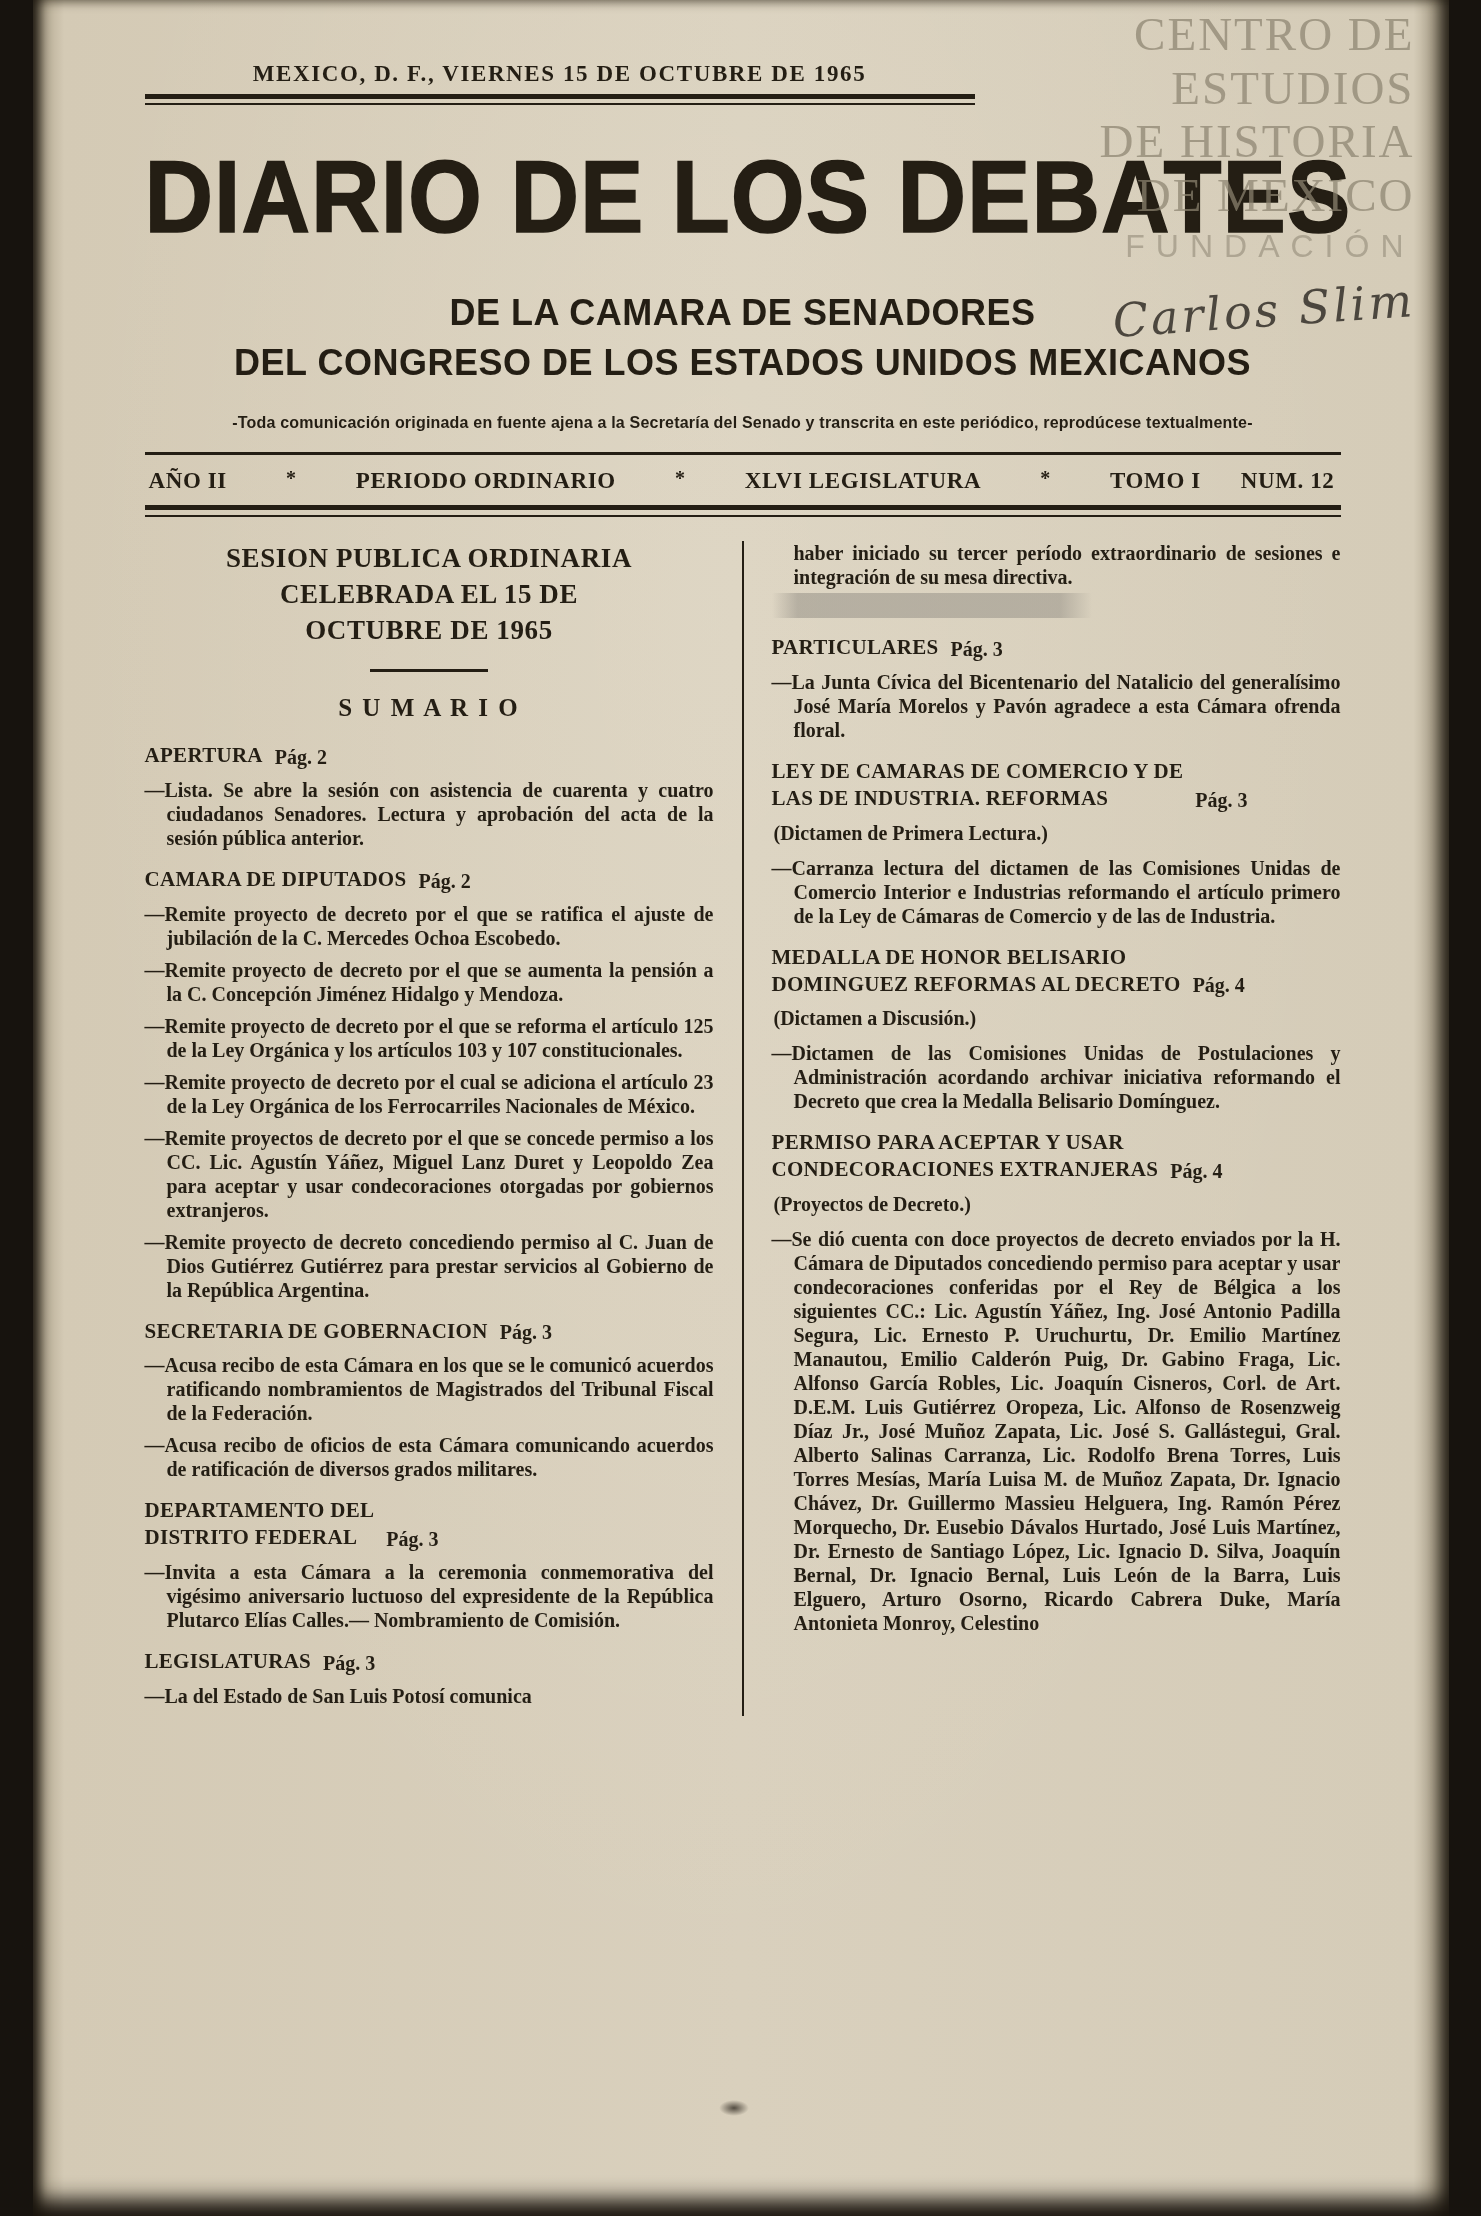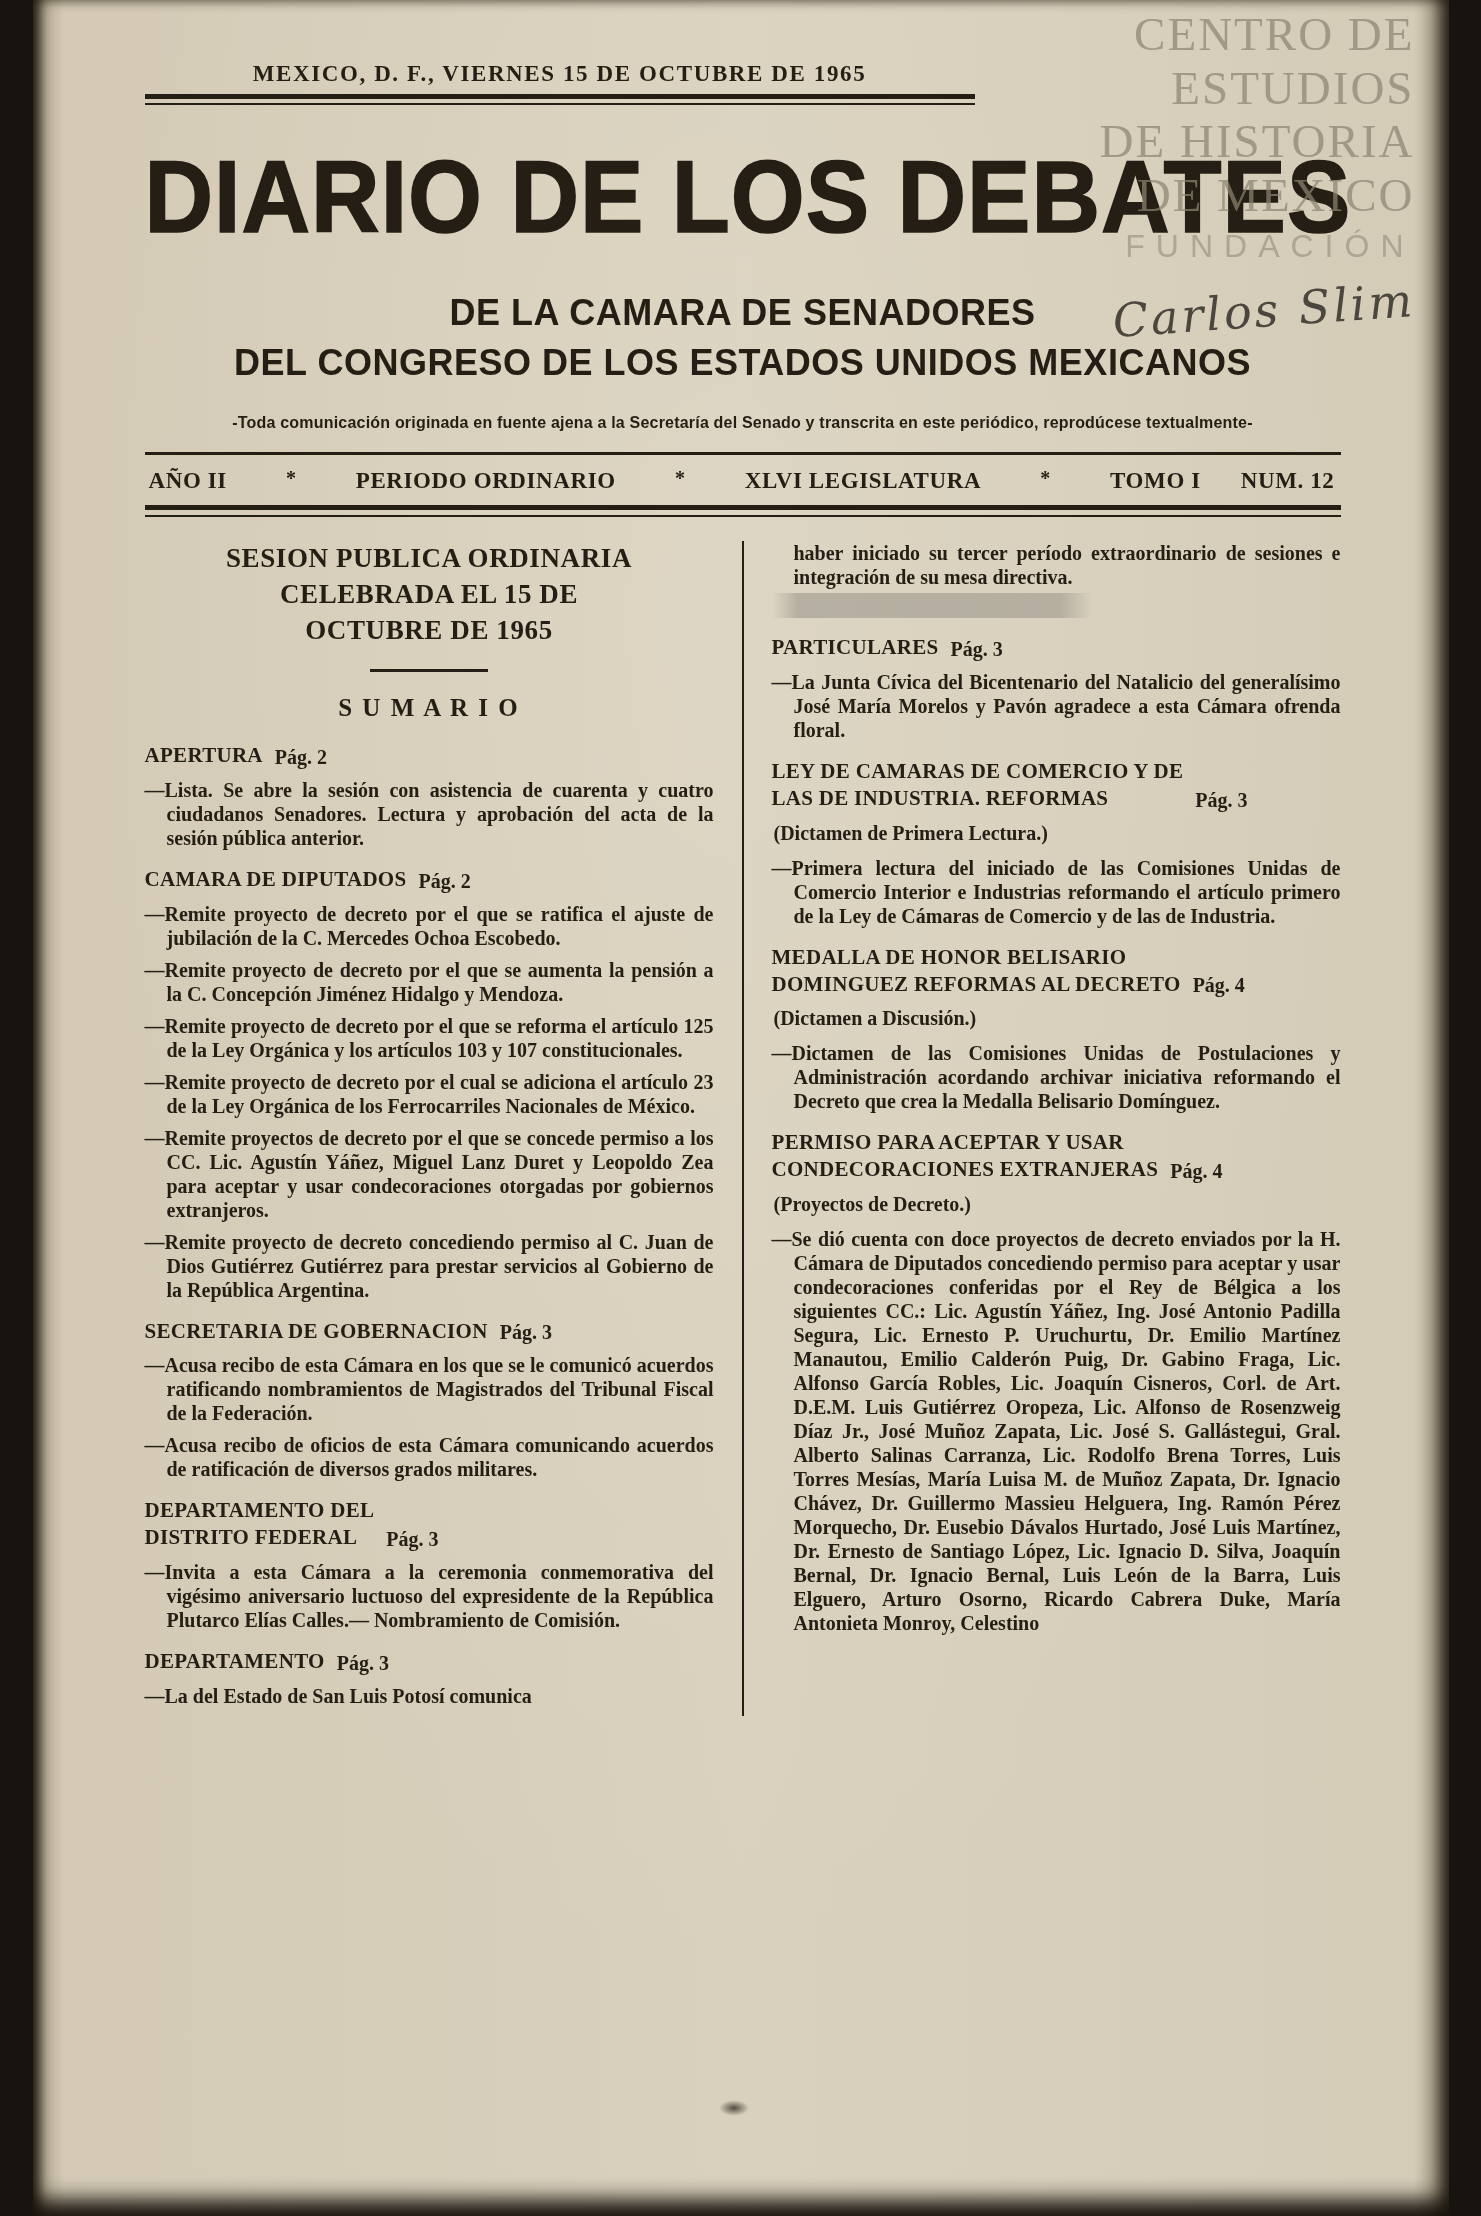--- a/index.html
+++ b/index.html
@@ -169,21 +169,21 @@
           <div class="sec-head">
             <span class="sec-title">DEPARTAMENTO DEL
 DISTRITO FEDERAL</span>
             <span class="sec-page">Pág. 3</span>
           </div>
           <p class="entry">—Invita a esta Cámara a la ceremonia conmemorativa del vigésimo aniversario luctuoso del expresidente de la República Plutarco Elías Calles.— Nombramiento de Comisión.</p>
         </section>
 
         <section class="section">
           <div class="sec-head">
-            <span class="sec-title">DEPARTAMENTO</span>
+            <span class="sec-title">LEGISLATURAS</span>
             <span class="sec-page">Pág. 3</span>
           </div>
           <p class="entry">—La del Estado de San Luis Potosí comunica</p>
         </section>
       </div>
 
       <div class="col-divider"></div>
 
       <div class="col col-right">
         <p class="entry entry-cont">haber iniciado su tercer período extraordinario de sesiones e integración de su mesa directiva.</p>
@@ -197,21 +197,21 @@
           <p class="entry">—La Junta Cívica del Bicentenario del Natalicio del generalísimo José María Morelos y Pavón agradece a esta Cámara ofrenda floral.</p>
         </section>
 
         <section class="section">
           <div class="sec-head">
             <span class="sec-title">LEY DE CAMARAS DE COMERCIO Y DE
 LAS DE INDUSTRIA. REFORMAS</span>
             <span class="sec-page">Pág. 3</span>
           </div>
           <p class="note">(Dictamen de Primera Lectura.)</p>
-          <p class="entry">—Primera lectura del iniciado de las Comisiones Unidas de Comercio Interior e Industrias reformando el artículo primero de la Ley de Cámaras de Comercio y de las de Industria.</p>
+          <p class="entry">—Carranza lectura del dictamen de las Comisiones Unidas de Comercio Interior e Industrias reformando el artículo primero de la Ley de Cámaras de Comercio y de las de Industria.</p>
         </section>
 
         <section class="section">
           <div class="sec-head">
             <span class="sec-title">MEDALLA DE HONOR BELISARIO
 DOMINGUEZ REFORMAS AL DECRETO</span>
             <span class="sec-page">Pág. 4</span>
           </div>
           <p class="note">(Dictamen a Discusión.)</p>
           <p class="entry">—Dictamen de las Comisiones Unidas de Postulaciones y Administración acordando archivar iniciativa reformando el Decreto que crea la Medalla Belisario Domínguez.</p>

